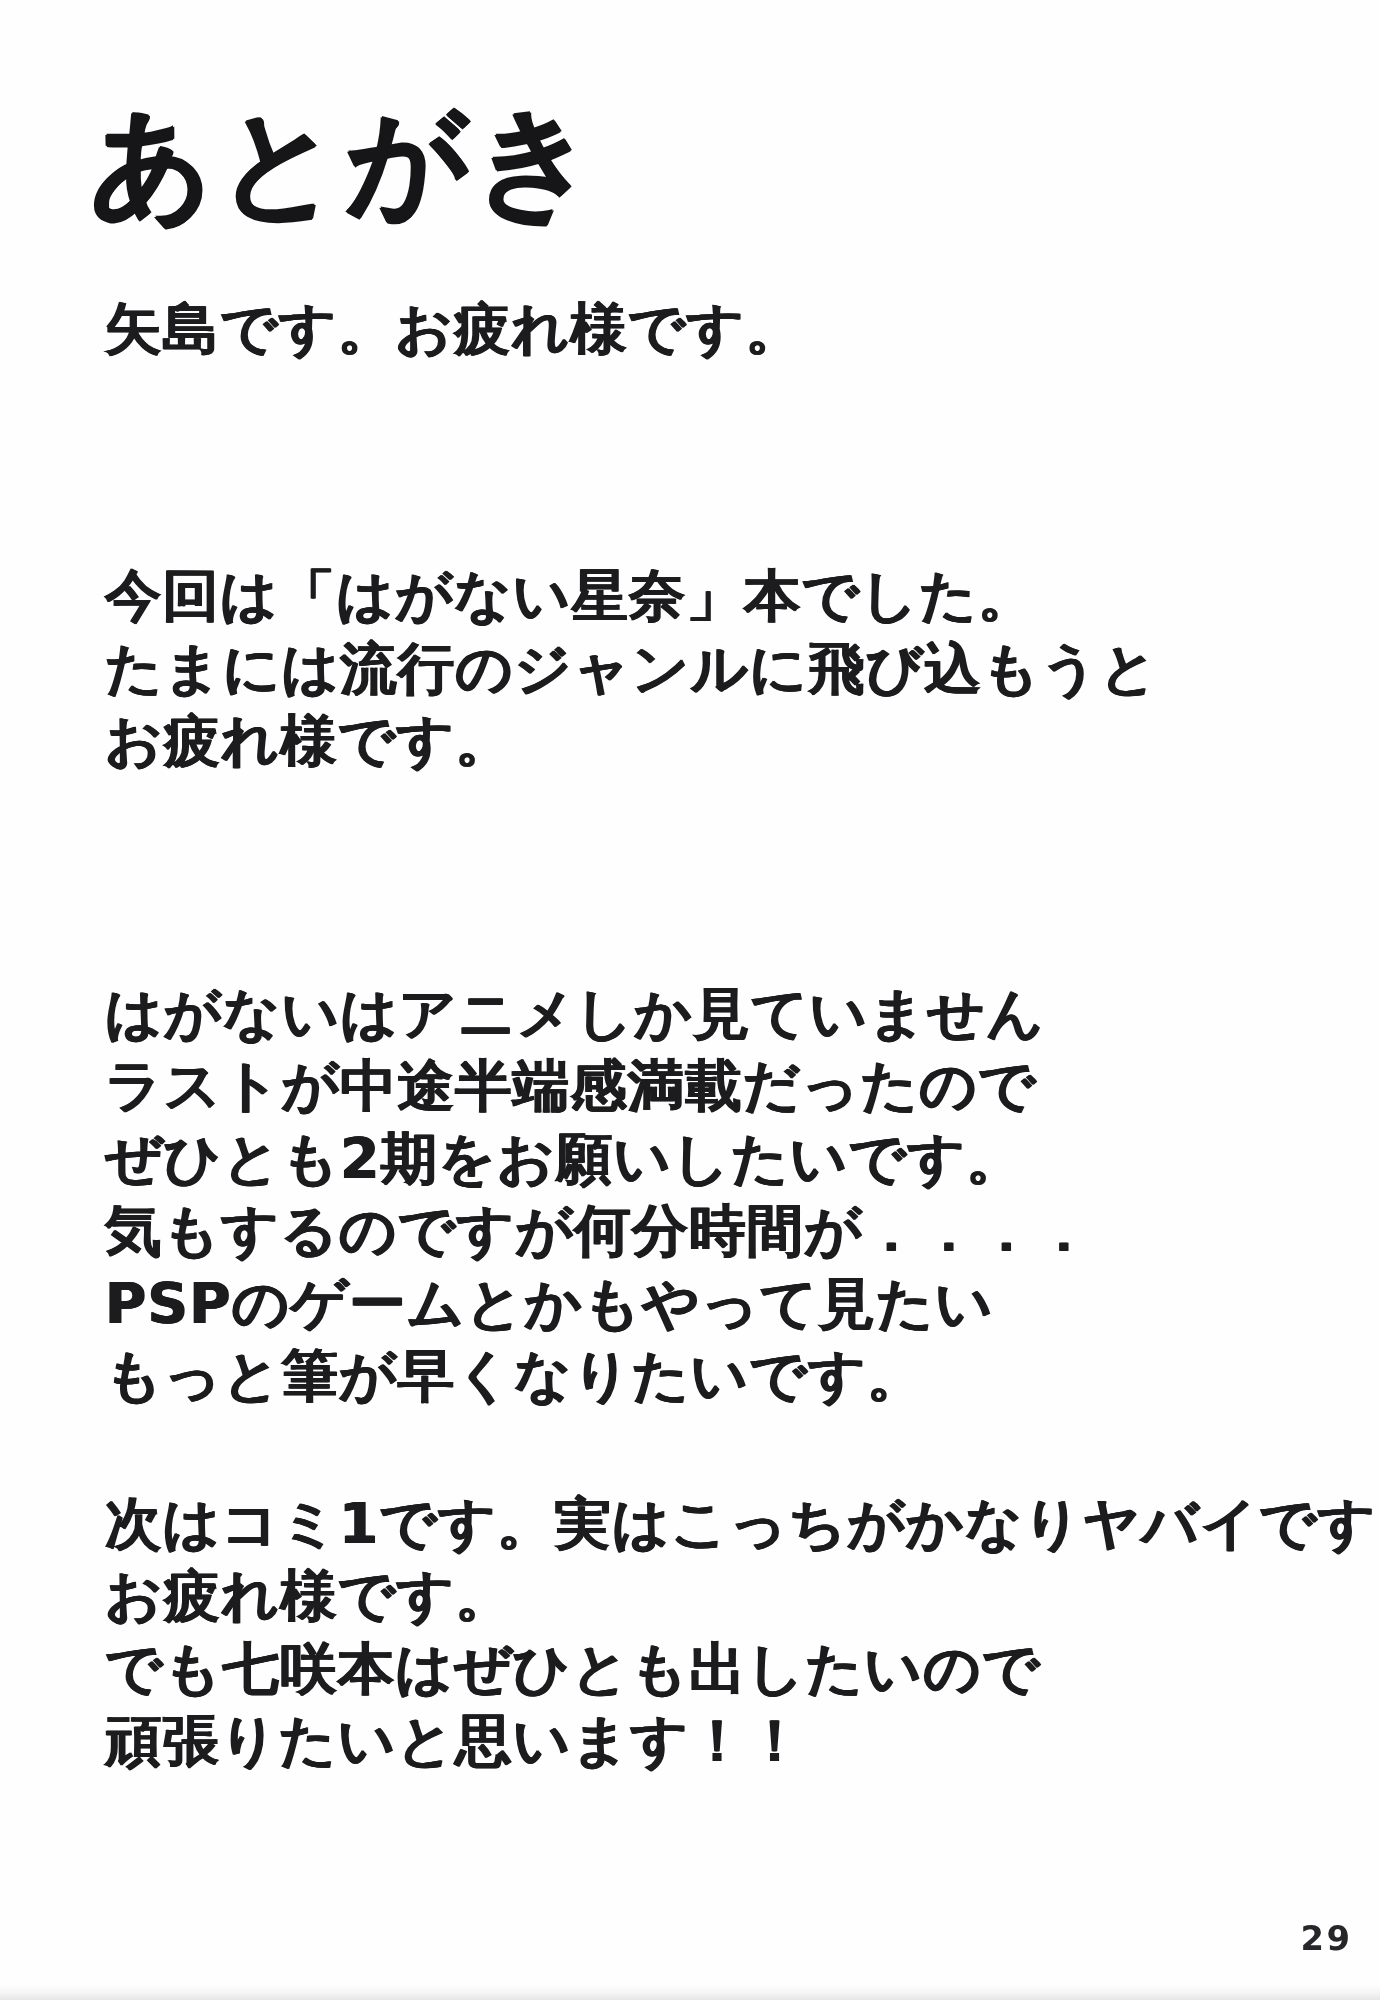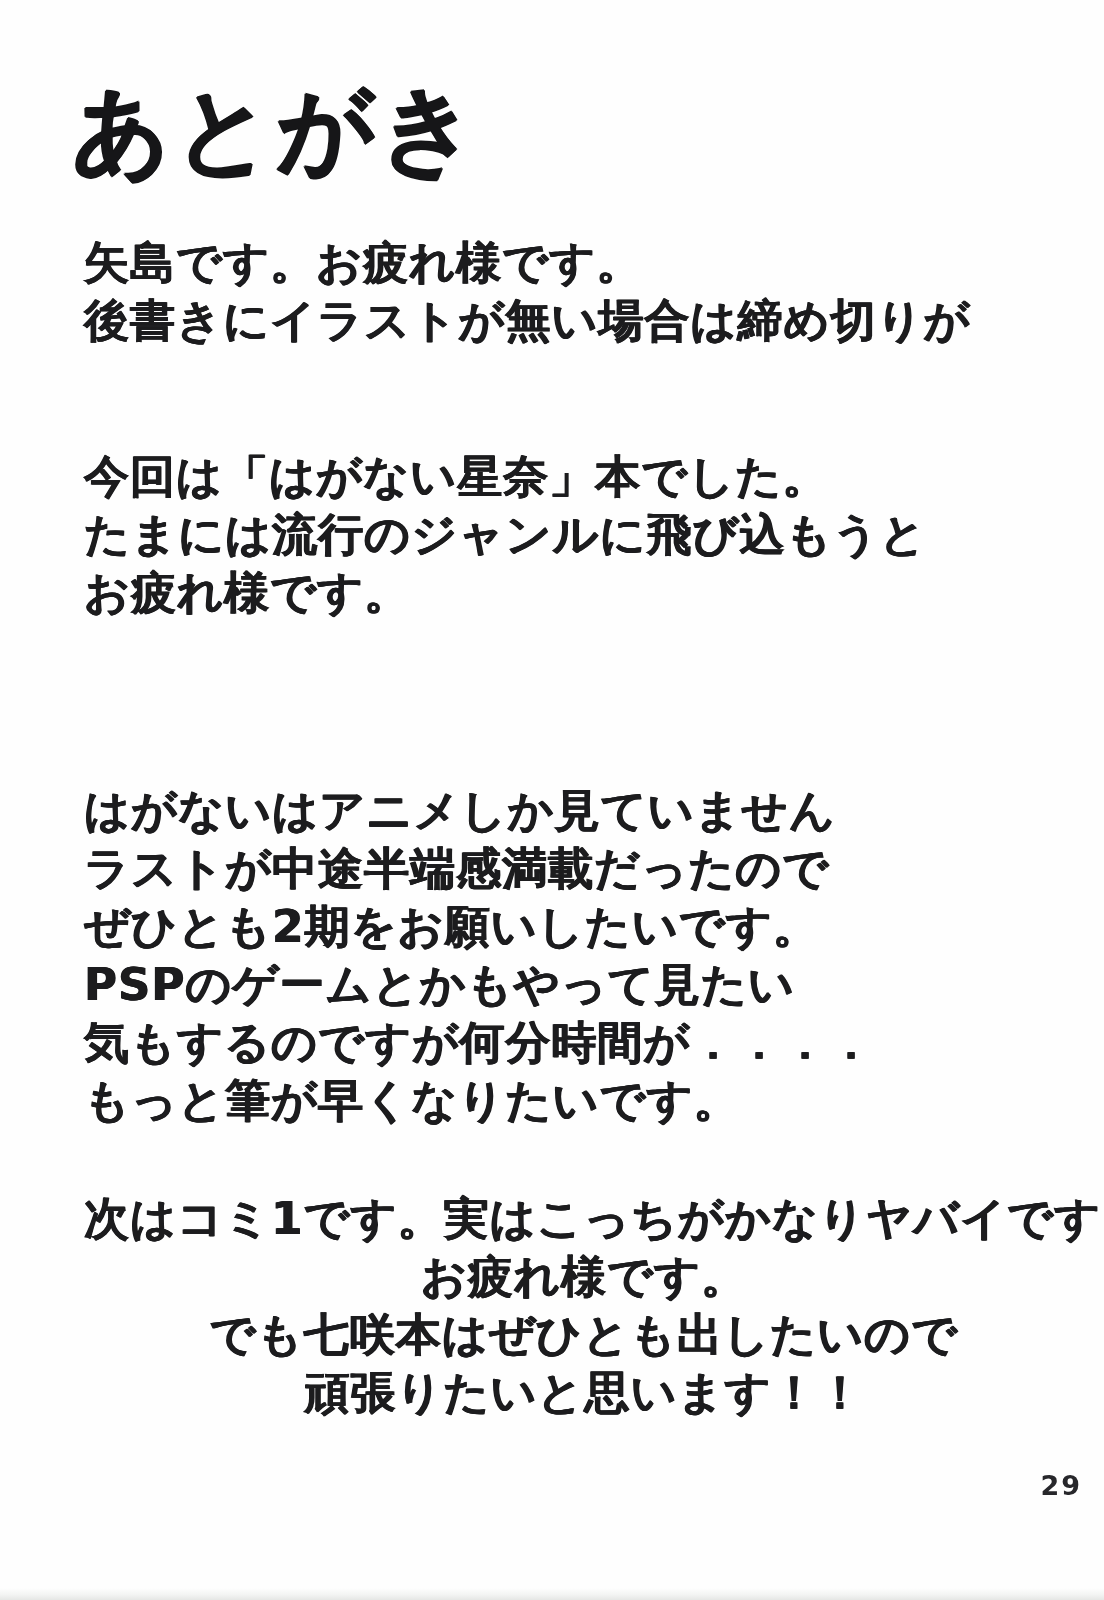--- a/index.html
+++ b/index.html
@@ -45,21 +45,21 @@
     line-height: 58px;
     letter-spacing: 1px;
     color: #1c1c1e;
     text-shadow:
       0.6px 0 0 currentColor,
       -0.6px 0 0 currentColor;
     white-space: nowrap;
   }
   .page-number {
     position: absolute;
-    top: 1470px;
+    top: 1536px;
     right: 22px;
     font-size: 27px;
     font-weight: 700;
     letter-spacing: 2px;
     color: #27272b;
   }
   .scan-strip {
     position: absolute;
     left: 0;
     right: 0;
@@ -73,39 +73,38 @@
 </style>
 </head>
 <body>
 
 <div class="page">
 
   <div class="title">あとがき</div>
 
   <div class="para" style="top: 234px;">
     <div class="line">矢島です。お疲れ様です。</div>
-    <div class="line">後書きにイラストが無い場合は締め切りが</div>
   </div>
 
   <div class="para" style="top: 448px;">
     <div class="line">今回は「はがない星奈」本でした。</div>
     <div class="line">たまには流行のジャンルに飛び込もうと</div>
     <div class="line">お疲れ様です。</div>
   </div>
 
   <div class="para" style="top: 782px;">
     <div class="line">はがないはアニメしか見ていません</div>
     <div class="line">ラストが中途半端感満載だったので</div>
     <div class="line">ぜひとも2期をお願いしたいです。</div>
+    <div class="line">気もするのですが何分時間が．．．．</div>
     <div class="line">PSPのゲームとかもやって見たい</div>
-    <div class="line">気もするのですが何分時間が．．．．</div>
     <div class="line">もっと筆が早くなりたいです。</div>
   </div>
 
-  <div class="para" style="top: 1190px; text-align: center;">
+  <div class="para" style="top: 1190px;">
     <div class="line">次はコミ1です。実はこっちがかなりヤバイです</div>
     <div class="line">お疲れ様です。</div>
     <div class="line">でも七咲本はぜひとも出したいので</div>
     <div class="line">頑張りたいと思います！！</div>
   </div>
 
   <div class="page-number">29</div>
 
   <div class="scan-strip"></div>
 

